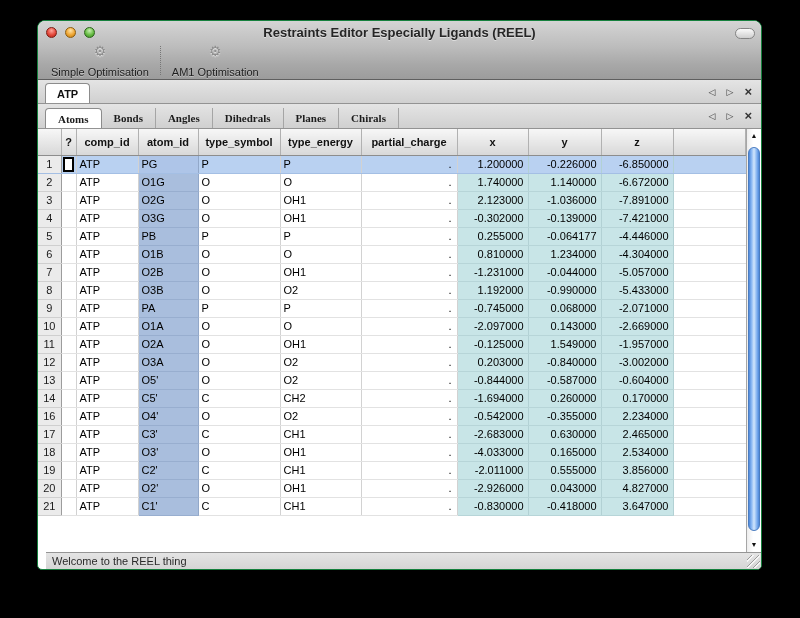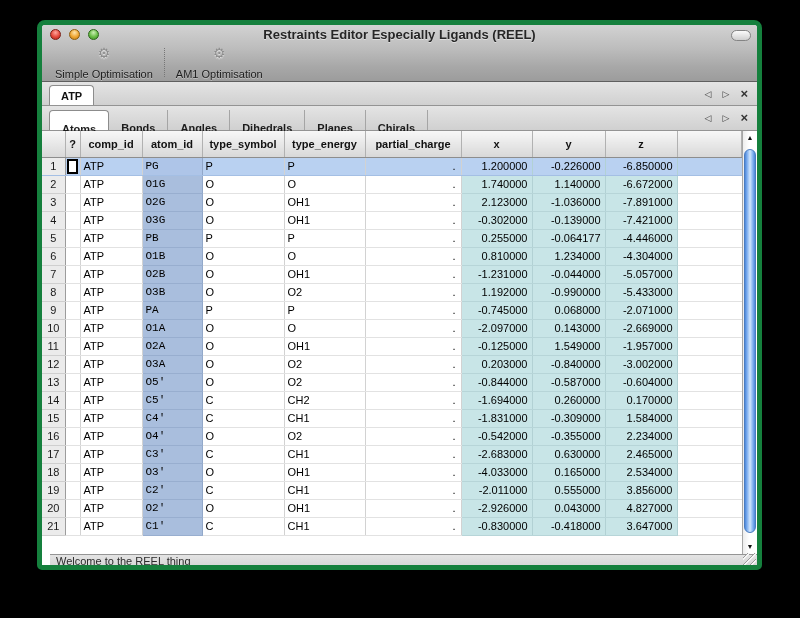--- a/index.html
+++ b/index.html
@@ -4,24 +4,24 @@
 <style>
   * { box-sizing: border-box; }
   html,body { margin:0; padding:0; }
   body {
     width:800px; height:618px; background:#000;
     font-family:"Liberation Sans","DejaVu Sans",sans-serif;
     position:relative; overflow:hidden;
   }
   .window {
     position:absolute; left:37px; top:20px; width:725px; height:550px;
-    background:#fff; border:5px solid #15803d;
+    background:#fff; border:1px solid #15803d;
     border-radius:8px 8px 5px 5px; overflow:hidden;
     box-shadow:0 14px 40px 6px rgba(0,0,0,0.9);
-    display:flex; flex-direction:column;justify-content:center;
+    display:flex; flex-direction:column;
   }
   
   .chrome {
     height:59px; flex:0 0 59px;
     background:linear-gradient(180deg,#d4d4d4 0%,#bcbcbc 45%,#a8a8a8 75%,#9c9c9c 100%);
     border-bottom:1px solid #5f5f5f;
   }
   .titlebar { height:23px; position:relative; display:flex; align-items:center; }
   .lights { display:flex; gap:8px; padding-left:8px; position:relative; z-index:2; }
   .light { width:11px; height:11px; border-radius:50%; display:inline-block; }
@@ -60,23 +60,24 @@
   }
   .tabstrip.doc { height:24px; flex:0 0 24px; }
   .tabstrip.sections { height:25px; flex:0 0 25px; }
   .tab {
     height:20px; line-height:20px; padding:0 11px; margin-left:7px;
     background:#fff; border:1px solid #8c8c8c; border-bottom:none;
     border-radius:4px 4px 0 0; font-size:11px; font-weight:bold; color:#111;
   }
   .tabs-host { display:flex; align-items:flex-end; height:100%; }
   .stab {
-    height:20px; line-height:20px; padding:8px 12px;
+    height:20px; line-height:20px; padding:0 12px;
     font-size:11px; font-weight:bold; color:#1c1c1c;
     border-right:1px solid #a5a5a5;
+    font-family:Liberation Serif, serif;
   }
   .stab.active {
     background:#fff; border:1px solid #8c8c8c; border-bottom:none;
     border-radius:4px 4px 0 0; margin-left:7px;
   }
   .spacer { flex:1; }
   .tab-controls {
     display:flex; gap:11px; align-self:center; margin-right:9px;
     color:#3d3d3d; align-items:center;
   }
@@ -94,21 +95,21 @@
   th.rownum-h, th:last-child { border-right-color:#b1b1b1; }
   td {
     height:18px; font-size:11px; line-height:17px; padding:0 3px;
     overflow:hidden; white-space:nowrap; color:#000;
     border-right:1px solid #d2d2d2; border-bottom:1px solid #e2e2e2; background:#fff;
   }
   td.num {
     background:#ebebeb; text-align:center; color:#1a1a1a;
     border-right:1px solid #9c9c9c; border-bottom:1px solid #cfcfcf;
   }
-  td.c-atom_id { background:var(--atom-col,#a9bedd); border-right-color:#92a8c9; border-bottom-color:#98aecf;font-family:Liberation Mono, monospace; }
+  td.c-atom_id { background:var(--atom-col,#a9bedd); border-right-color:#92a8c9; border-bottom-color:#98aecf; }
   td.c-x, td.c-y, td.c-z { background:var(--xyz-col,#c8e5e7); border-right-color:#b2d1d4; border-bottom-color:#b7d5d8; text-align:right; padding-right:4px; }
   td.c-partial_charge { text-align:right; padding-right:5px; }
   td.fill { border-right:none; }
   tr.sel td { background:var(--selection,#b9d1f1); border-bottom-color:#a4bfe4; }
   tr.sel td.c-atom_id { background:var(--selection-atom,#aec5e8); }
   tr.sel td.num { background:#ebebeb; }
   tr.sel td.c-q { padding:0; }
   .qedit { width:11px; height:15px; margin:1px 0 0 1px; background:#fff; border:2px solid #000; }
   
   .vscroll {
@@ -398,33 +399,20 @@
             <td class="c-atom_id">C5'</td>
             <td class="c-type_symbol">C</td>
             <td class="c-type_energy">CH2</td>
             <td class="c-partial_charge">.</td>
             <td class="c-x">-1.694000</td>
             <td class="c-y">0.260000</td>
             <td class="c-z">0.170000</td>
             <td class="fill"></td>
           </tr>
           <tr>
-            <td class="num">15</td>
-            <td class="c-q"></td>
-            <td class="c-comp_id">ATP</td>
-            <td class="c-atom_id">C4'</td>
-            <td class="c-type_symbol">C</td>
-            <td class="c-type_energy">CH1</td>
-            <td class="c-partial_charge">.</td>
-            <td class="c-x">-1.831000</td>
-            <td class="c-y">-0.309000</td>
-            <td class="c-z">1.584000</td>
-            <td class="fill"></td>
-          </tr>
-          <tr>
             <td class="num">16</td>
             <td class="c-q"></td>
             <td class="c-comp_id">ATP</td>
             <td class="c-atom_id">O4'</td>
             <td class="c-type_symbol">O</td>
             <td class="c-type_energy">O2</td>
             <td class="c-partial_charge">.</td>
             <td class="c-x">-0.542000</td>
             <td class="c-y">-0.355000</td>
             <td class="c-z">2.234000</td>

